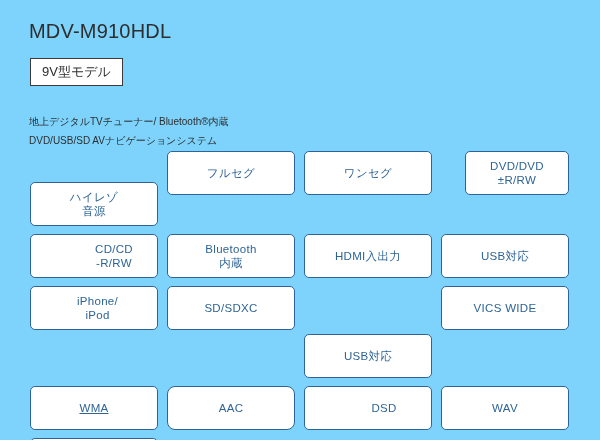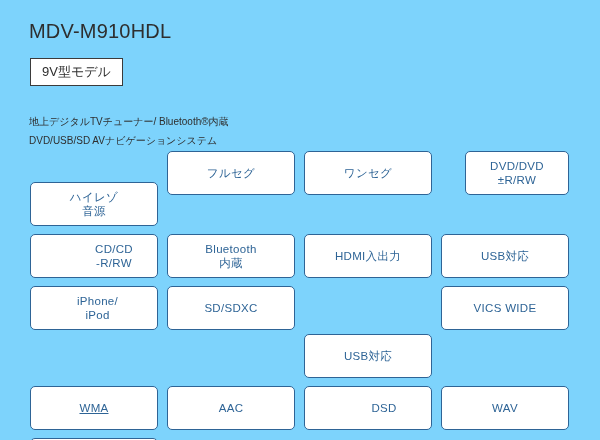--- a/index.html
+++ b/index.html
@@ -119,19 +119,19 @@
       <div class="feature-chip" style="border-color: rgb(46, 100, 150); color: rgb(46, 100, 150);">Bluetooth
 内蔵</div>
       <div class="feature-chip" style="border-color: rgb(46, 100, 150); color: rgb(46, 100, 150);">HDMI入出力</div>
       <div class="feature-chip" style="border-color: rgb(46, 100, 150); color: rgb(46, 100, 150);">USB対応</div>
       <div class="feature-chip" style="border-color: rgb(46, 100, 150); color: rgb(46, 100, 150); padding-left: 11px;">iPhone/
 iPod</div>
       <div class="feature-chip" style="border-color: rgb(46, 100, 150); color: rgb(46, 100, 150);">SD/SDXC</div>
       <div class="feature-chip" style="border-color: rgb(46, 100, 150); color: rgb(46, 100, 150); margin-top: 48px;">USB対応</div>
       <div class="feature-chip" style="border-color: rgb(46, 100, 150); color: rgb(46, 100, 150);">VICS WIDE</div>
       <div class="feature-chip" style="border-color: rgb(46, 100, 150); color: rgb(46, 100, 150); text-decoration: underline;">WMA</div>
-      <div class="feature-chip" style="border-color: rgb(46, 100, 150); color: rgb(46, 100, 150);">AAC</div>
+      <div class="feature-chip" style="border-color: rgb(46, 100, 150); color: rgb(46, 100, 150); border-radius: 8px;">AAC</div>
       <div class="feature-chip" style="border-color: rgb(46, 100, 150); color: rgb(46, 100, 150); padding-left: 36px;">DSD</div>
       <div class="feature-chip" style="border-color: rgb(46, 100, 150); color: rgb(46, 100, 150);">WAV</div>
       <div class="feature-chip" style="border-color: rgb(46, 100, 150); color: rgb(46, 100, 150);">FLAC</div>
     </div>
 
 </div>
 
 </body></html>

